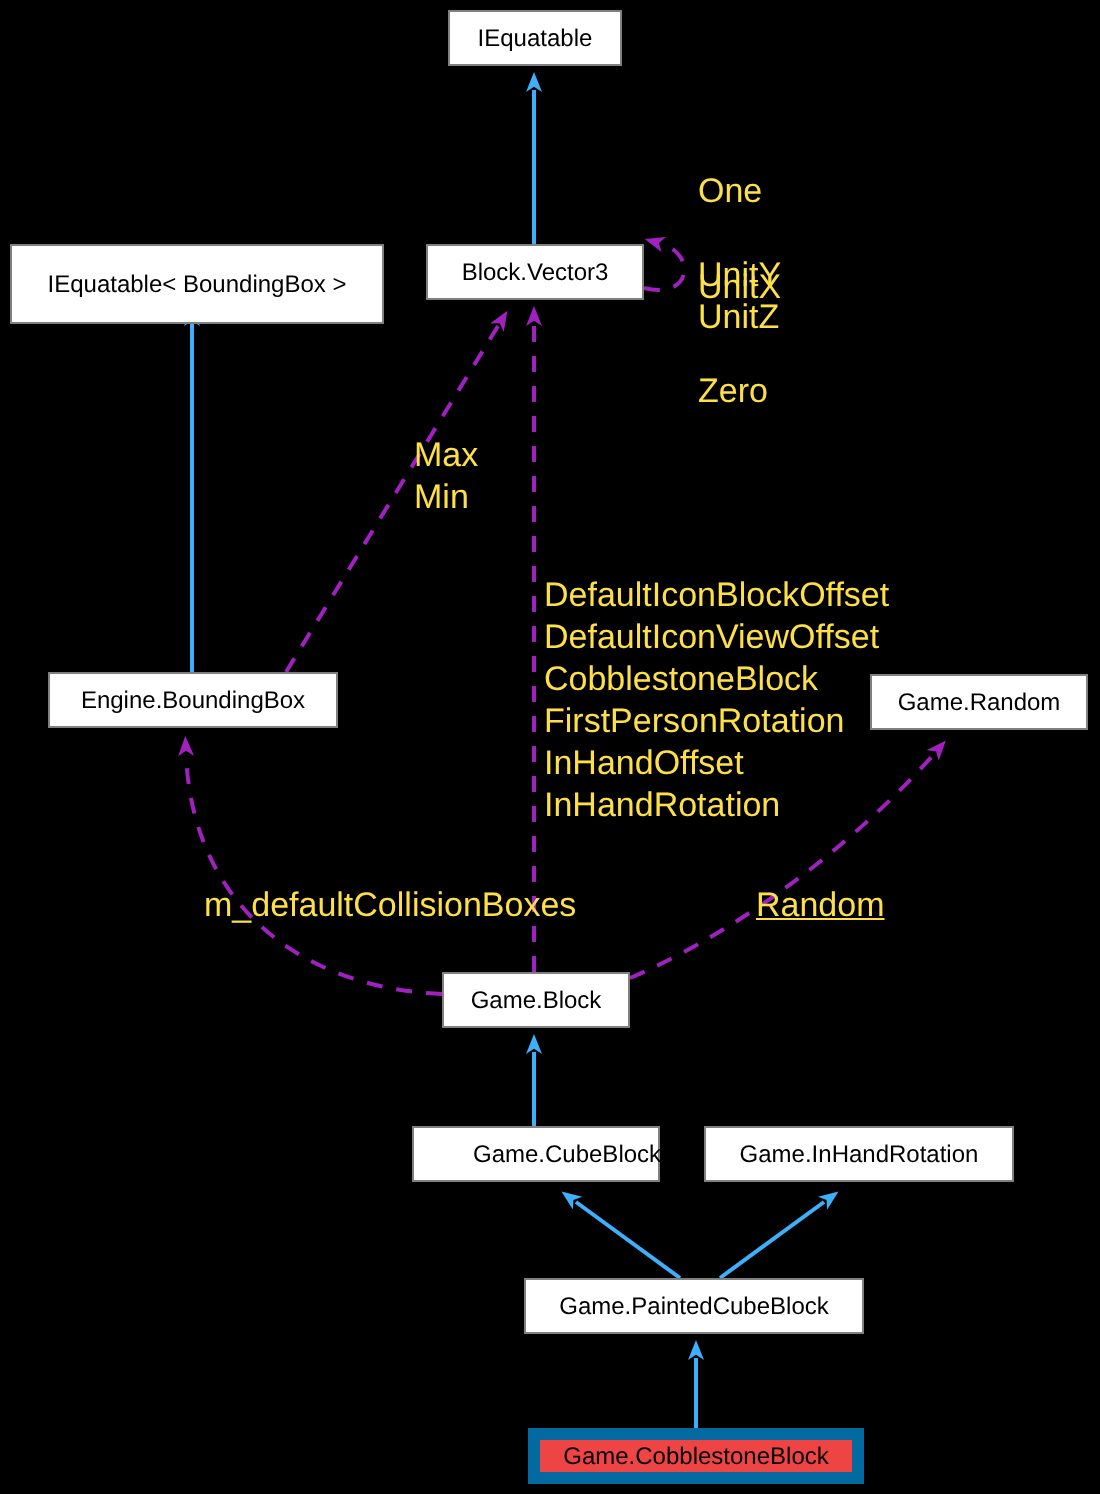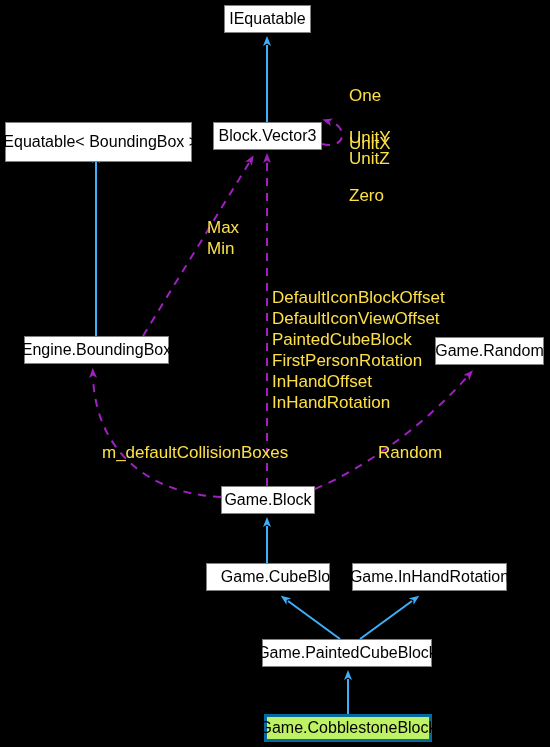--- a/index.html
+++ b/index.html
@@ -22,32 +22,32 @@
     width: 550px;
     height: 747px;
     pointer-events: none;
   }
   .node {
     position: absolute;
     box-sizing: border-box;
     border: 1px solid #808080;
     background: #ffffff;
     color: #000000;
-    font-size: 16px;
+    font-size: 12px;
     line-height: 1;
     display: flex;
     align-items: center;
     justify-content: center;
     white-space: nowrap;
     letter-spacing: 0px;
   }
   .node.highlight {
-    background: #bef264;
+    background: #ef4444;
     color: #000000;
-    border: 3px solid #0369a1;
+    border: 6px solid #0369a1;
   }
   .edge-label {
     position: absolute;
     color: #fde047;
     font-size: 17px;
     line-height: 1;
     white-space: nowrap;
   }
 </style>
 </head>
@@ -145,21 +145,21 @@
   <div id="labels-layer">
       <div class="edge-label" style="left: 349px; top: 87px;">One</div>
       <div class="edge-label" style="left: 349px; top: 108px; margin-top: 27px;">UnitX</div>
       <div class="edge-label" style="left: 349px; top: 129px;">UnitY</div>
       <div class="edge-label" style="left: 349px; top: 150px;">UnitZ</div>
       <div class="edge-label" style="left: 349px; top: 171px; margin-top: 16px;">Zero</div>
       <div class="edge-label" style="left: 207px; top: 219px;">Max</div>
       <div class="edge-label" style="left: 207px; top: 240px;">Min</div>
       <div class="edge-label" style="left: 272px; top: 289px;">DefaultIconBlockOffset</div>
       <div class="edge-label" style="left: 272px; top: 310px;">DefaultIconViewOffset</div>
-      <div class="edge-label" style="left: 272px; top: 331px;">PaintedCubeBlock</div>
+      <div class="edge-label" style="left: 272px; top: 331px;">CobblestoneBlock</div>
       <div class="edge-label" style="left: 272px; top: 352px;">FirstPersonRotation</div>
       <div class="edge-label" style="left: 272px; top: 373px;">InHandOffset</div>
       <div class="edge-label" style="left: 272px; top: 394px;">InHandRotation</div>
       <div class="edge-label" style="left: 102px; top: 444px;">m_defaultCollisionBoxes</div>
-      <div class="edge-label" style="left: 378px; top: 444px;">Random</div>
+      <div class="edge-label" style="left: 378px; top: 444px; text-decoration: underline;">Random</div>
     </div>
 
 </div>
 
 </body></html>

